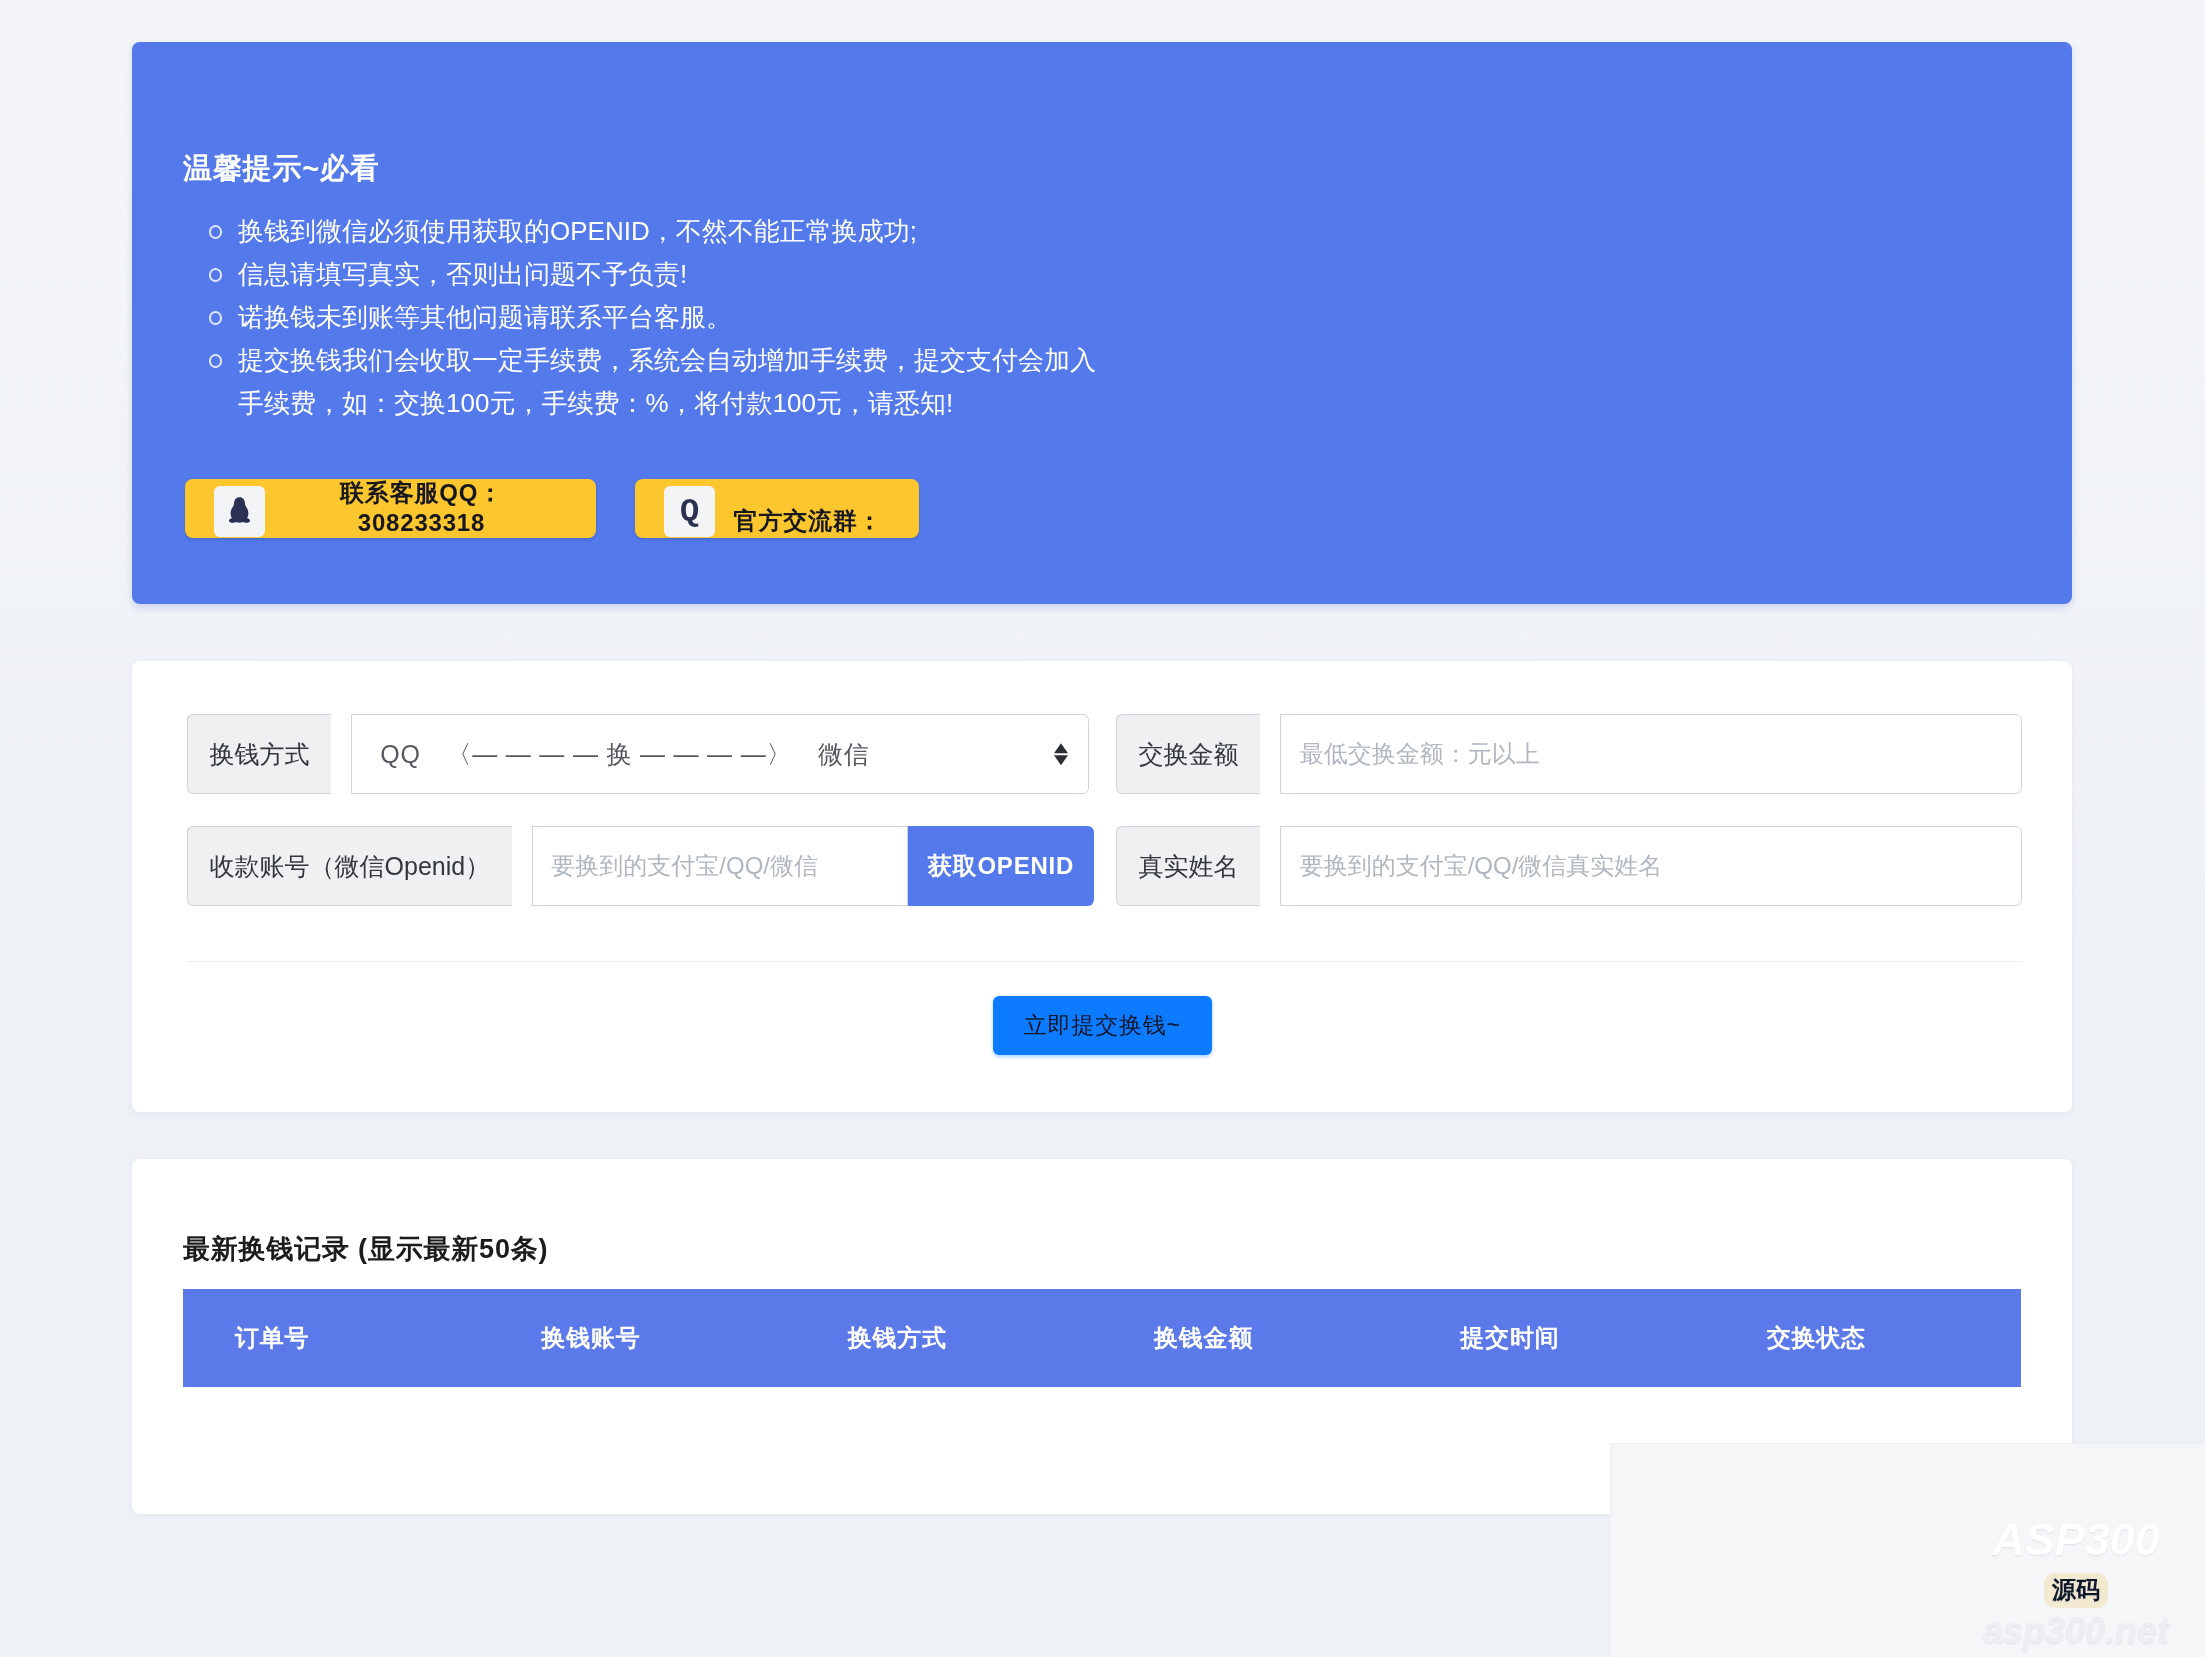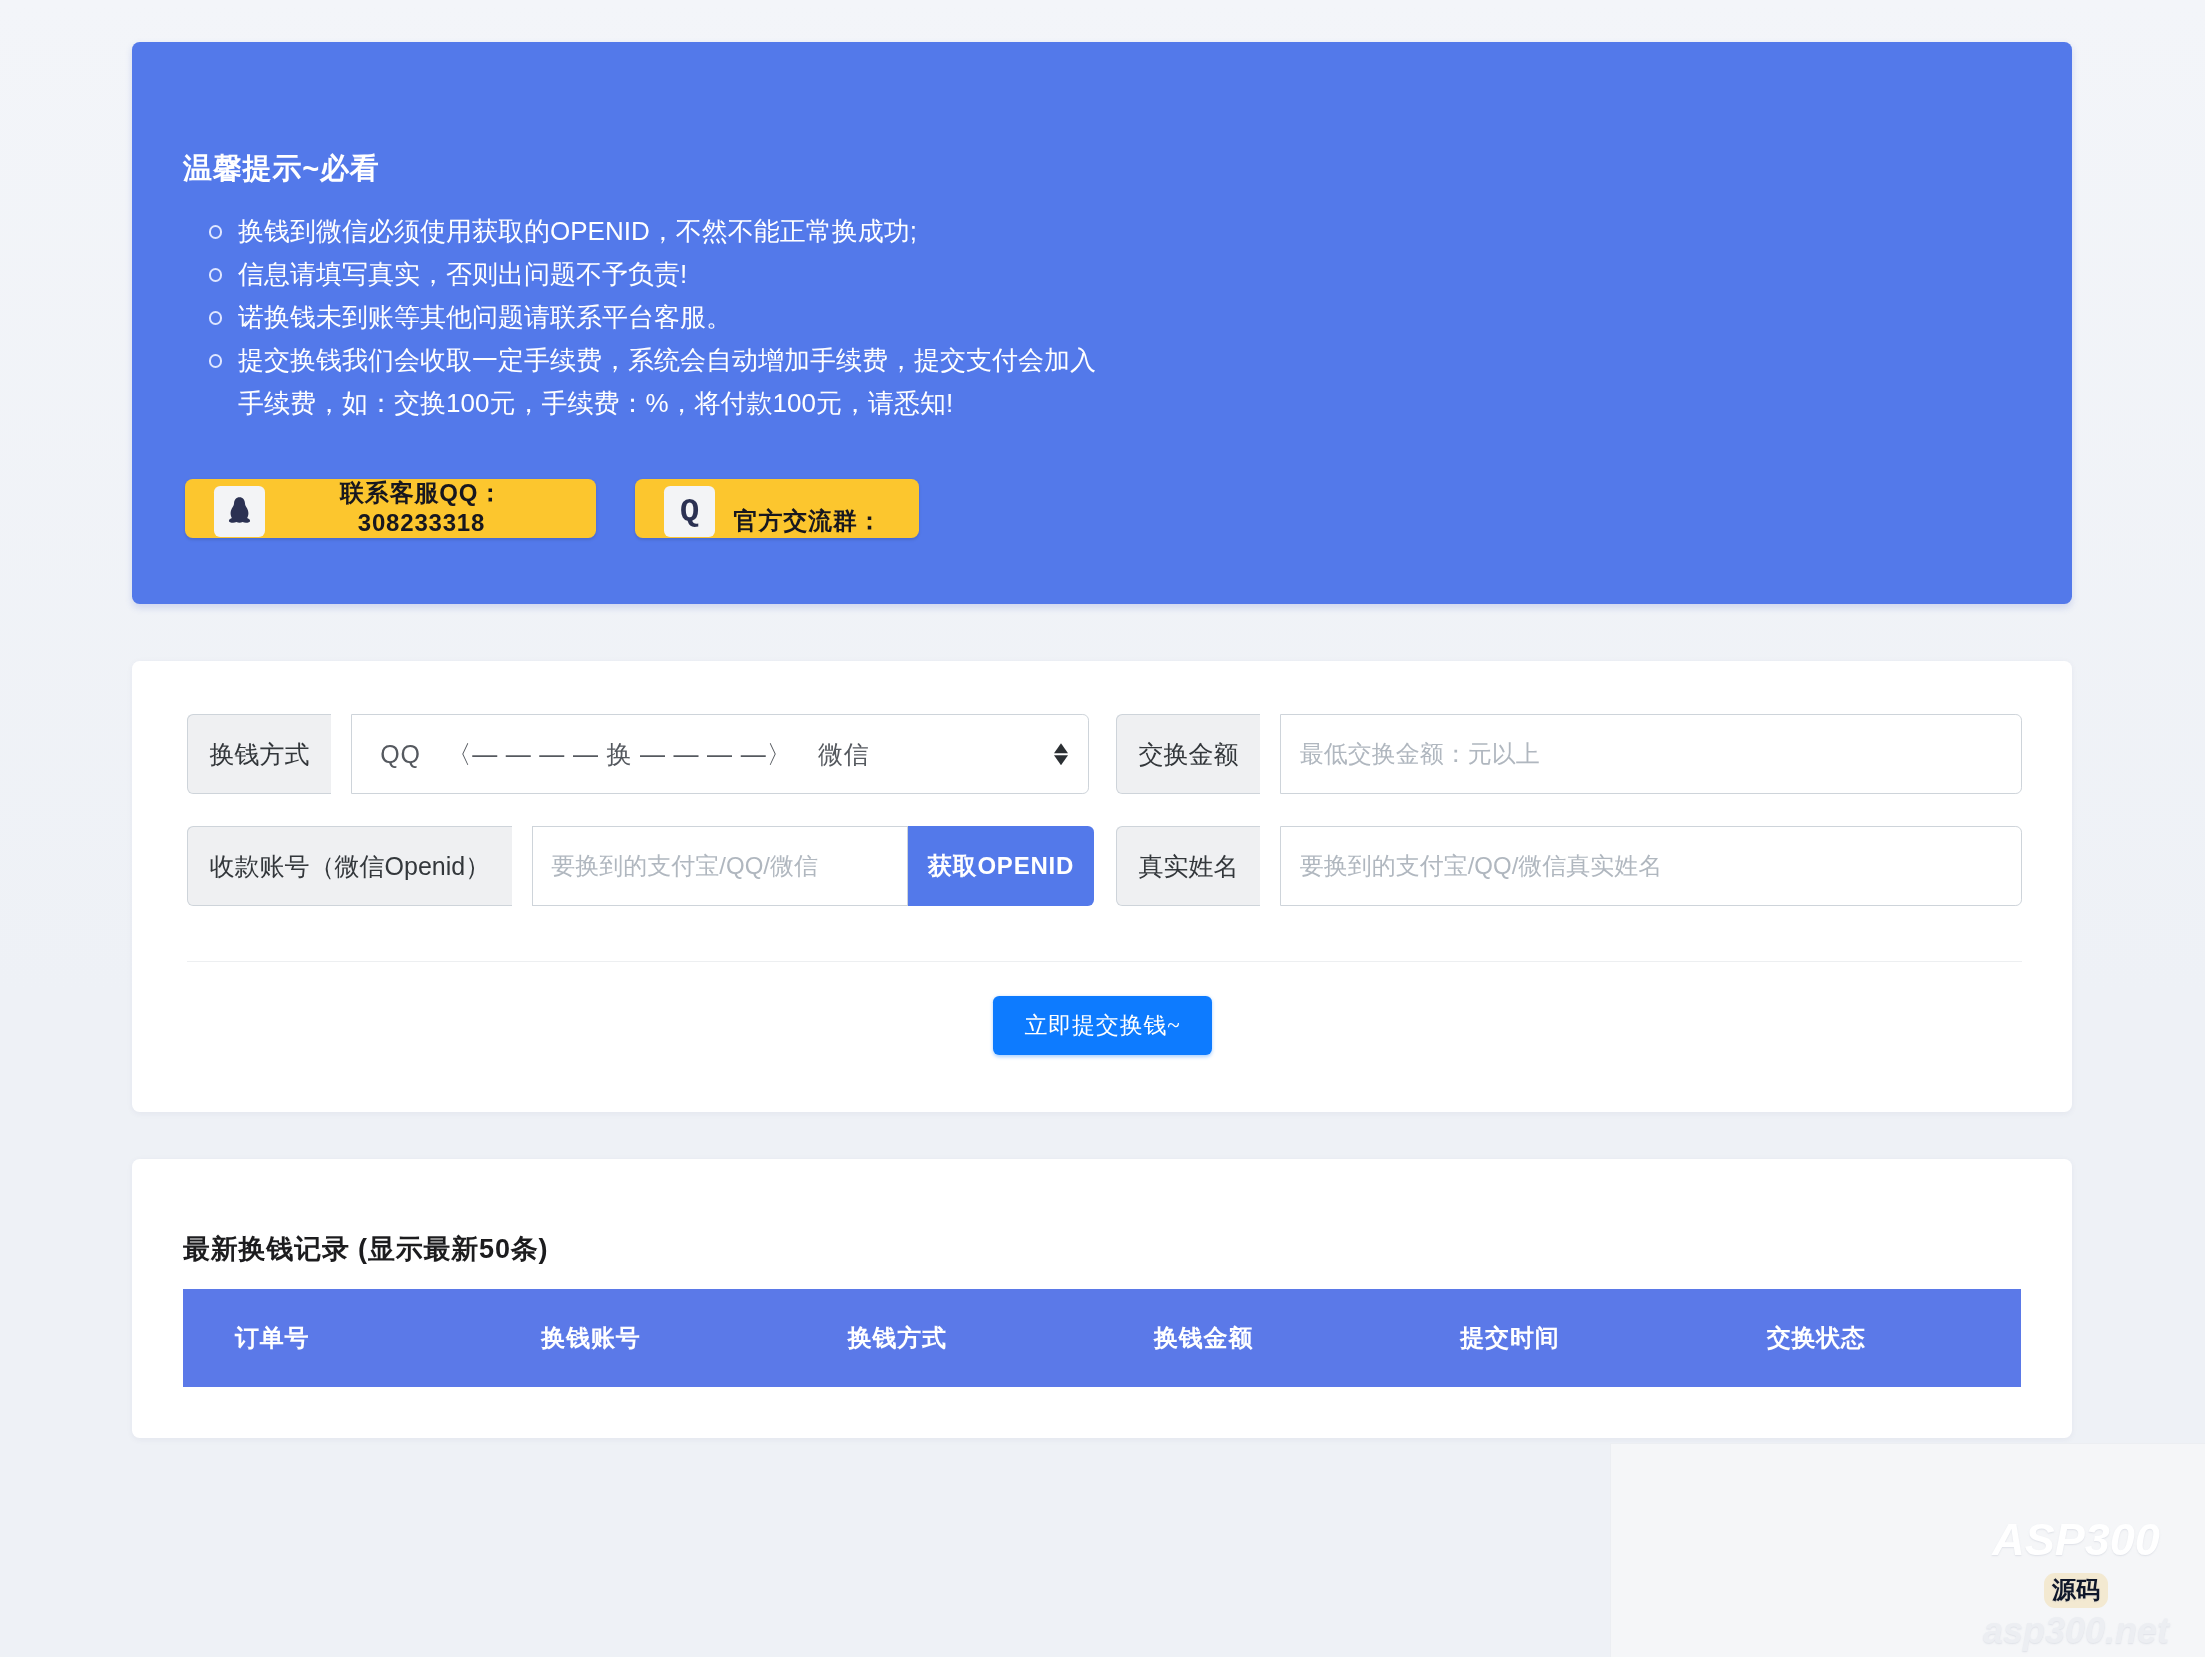--- a/index.html
+++ b/index.html
@@ -90,28 +90,28 @@
   .select-arrows .down{border-top:10px solid #2b2f33;}
   .mid-field{border-radius:0;}
   .openid-btn{
     flex:0 0 186px;background:#5379ea;color:#fff;border:none;
     border-radius:0 6.2px 6.2px 0;font-size:24px;font-weight:bold;
     cursor:pointer;font-family:inherit;letter-spacing:0.8px;
   }
   .form-divider{position:absolute;left:55px;top:300px;width:1835px;height:0;border-top:1.5px solid #edeff1;}
   .submit-btn{
     position:absolute;left:861px;top:335px;width:219px;height:59px;
-    background:#0d7bff;color:#ffffff;border:none;border-radius:6.2px;
-    font-size:23px;cursor:pointer;font-family:Liberation Serif, serif;letter-spacing:0.8px;
+    background:#0d7bff;color:#0f172a;border:none;border-radius:6.2px;
+    font-size:23px;cursor:pointer;font-family:Liberation Mono, monospace;letter-spacing:0.8px;
     box-shadow:0 1.5px 3.9px rgba(13,123,255,.35);
   }
 
   
   .records-card{
-    position:absolute;left:132px;top:1159px;width:1940px;height:279px;
+    position:absolute;left:132px;top:1159px;width:1940px;height:355px;
     background:#ffffff;border-radius:7.7px;
     box-shadow:0 1.5px 6.2px rgba(30,40,90,.05);
   }
   .records-title{
     position:absolute;left:51px;top:45px;
     font-size:27px;font-weight:600;color:#1c1c1e;letter-spacing:0.8px;
   }
   .records-header{
     position:absolute;left:51px;top:130px;width:1838px;height:98px;
     background:#5b79e8;display:flex;align-items:center;

